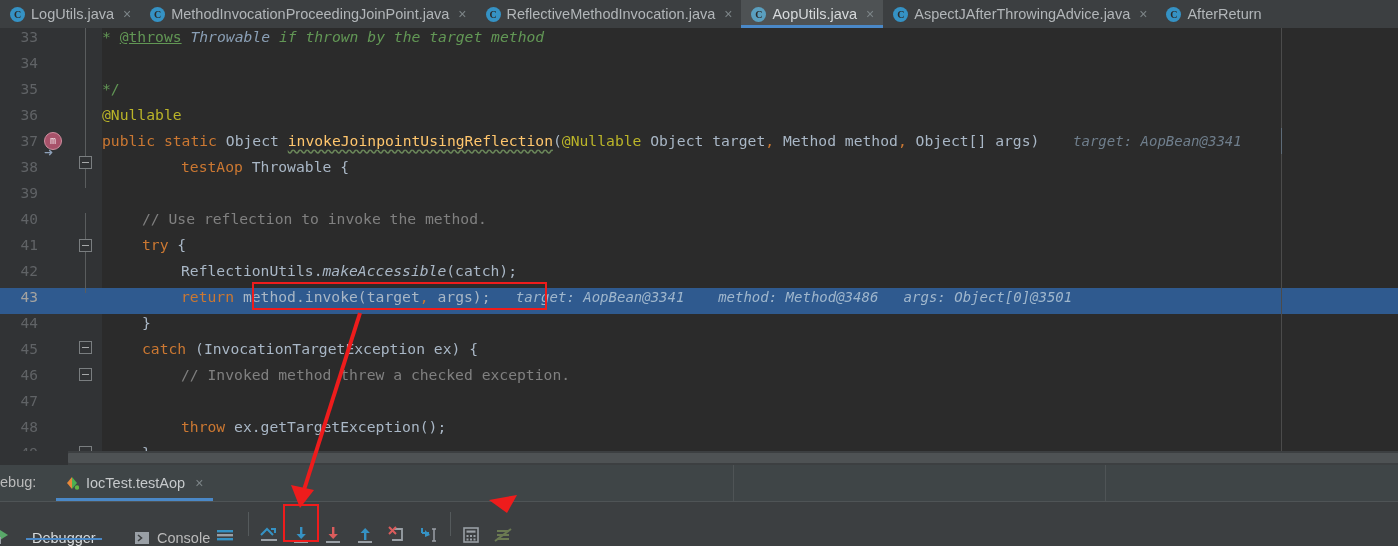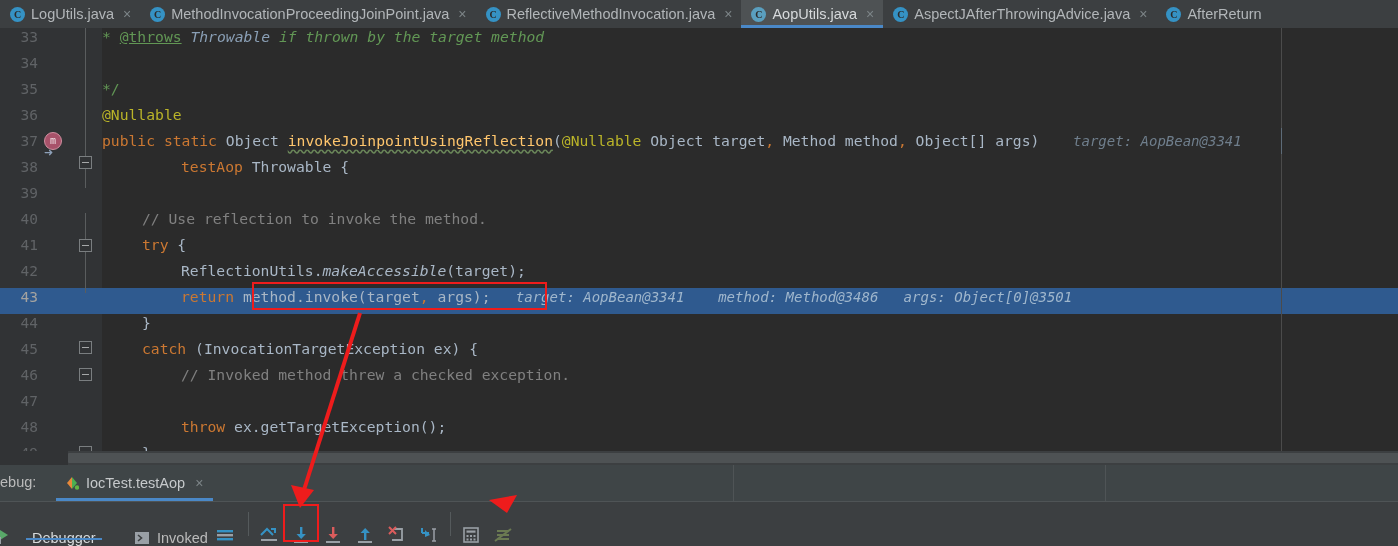--- a/index.html
+++ b/index.html
@@ -262,21 +262,21 @@
       <div class="cline" style="top:100px;"><span class="kw">public</span><span class="punc"> </span><span class="kw">static</span><span class="punc"> </span><span class="cls">Object</span><span class="punc"> </span><span class="fn squig">invokeJoinpointUsingReflection</span><span class="punc">(</span><span class="ann">@Nullable</span><span class="id"> Object target</span><span class="comma">,</span><span class="id"> Method method</span><span class="comma">,</span><span class="id"> Object[] args)</span><span class="hint">    </span><span class="hint">target:</span><span class="hint"> </span><span class="hint">AopBean@3341</span></div>
 
       <div class="cline" style="top:126px;padding-left:79px;"><span class="kw">testAop</span><span class="cls"> Throwable {</span></div>
 
       <div class="cline" style="top:152px;"></div>
 
       <div class="cline" style="top:178px;padding-left:40px;"><span class="cmt">// Use reflection to invoke the method.</span></div>
 
       <div class="cline" style="top:204px;padding-left:40px;"><span class="kw">try</span><span class="punc"> {</span></div>
 
-      <div class="cline" style="top:230px;padding-left:79px;"><span class="cls">ReflectionUtils.</span><span class="italmeth">makeAccessible</span><span class="punc">(target);</span></div>
+      <div class="cline" style="top:230px;padding-left:79px;"><span class="cls">ReflectionUtils.</span><span class="italmeth">makeAccessible</span><span class="punc">(catch);</span></div>
 
       <div class="cline" style="top:256px;padding-left:79px;"><span class="kw">return</span><span class="id"> method.invoke(target</span><span class="comma">,</span><span class="id"> args);</span><span class="hint-hl">   </span><span class="hint-hl">target:</span><span class="hint-hl"> </span><span class="hint-hl">AopBean@3341</span><span class="hint-hl">    </span><span class="hint-hl">method:</span><span class="hint-hl"> </span><span class="hint-hl">Method@3486</span><span class="hint-hl">   </span><span class="hint-hl">args:</span><span class="hint-hl"> </span><span class="hint-hl">Object[0]@3501</span></div>
 
       <div class="cline" style="top:282px;padding-left:40px;"><span class="punc">}</span></div>
 
       <div class="cline" style="top:308px;padding-left:40px;"><span class="kw">catch</span><span class="cls"> (InvocationTargetException ex) {</span></div>
 
       <div class="cline" style="top:334px;padding-left:79px;"><span class="cmt">// Invoked method threw a checked exception.</span></div>
 
 
@@ -329,21 +329,21 @@
         <span>Debugger</span>
       </div>
 
       <div class="tb-item tb-tab" style="left:128px;gap:7px;">
         <span class="ico" style="width:16px;height:16px;">
           <svg width="16" height="16" viewBox="0 0 16 16">
             <rect x="1" y="2" width="14" height="12" fill="#9aa0a6"></rect>
             <path d="M4 5 L7.5 8 L4 11" stroke="#3c3f41" stroke-width="1.6" fill="none"></path>
           </svg>
         </span>
-        <span>Invoked</span>
+        <span>Console</span>
       </div>
 
       <div class="tb-item" style="left:214px;">
         <span class="ico">
           <svg width="22" height="22" viewBox="0 0 22 22">
             <rect x="3" y="6" width="16" height="2.4" fill="#3592c4"></rect>
             <rect x="3" y="10" width="16" height="2.4" fill="#9aa0a6"></rect>
             <rect x="3" y="14" width="16" height="2.4" fill="#3592c4"></rect>
           </svg>
         </span>

